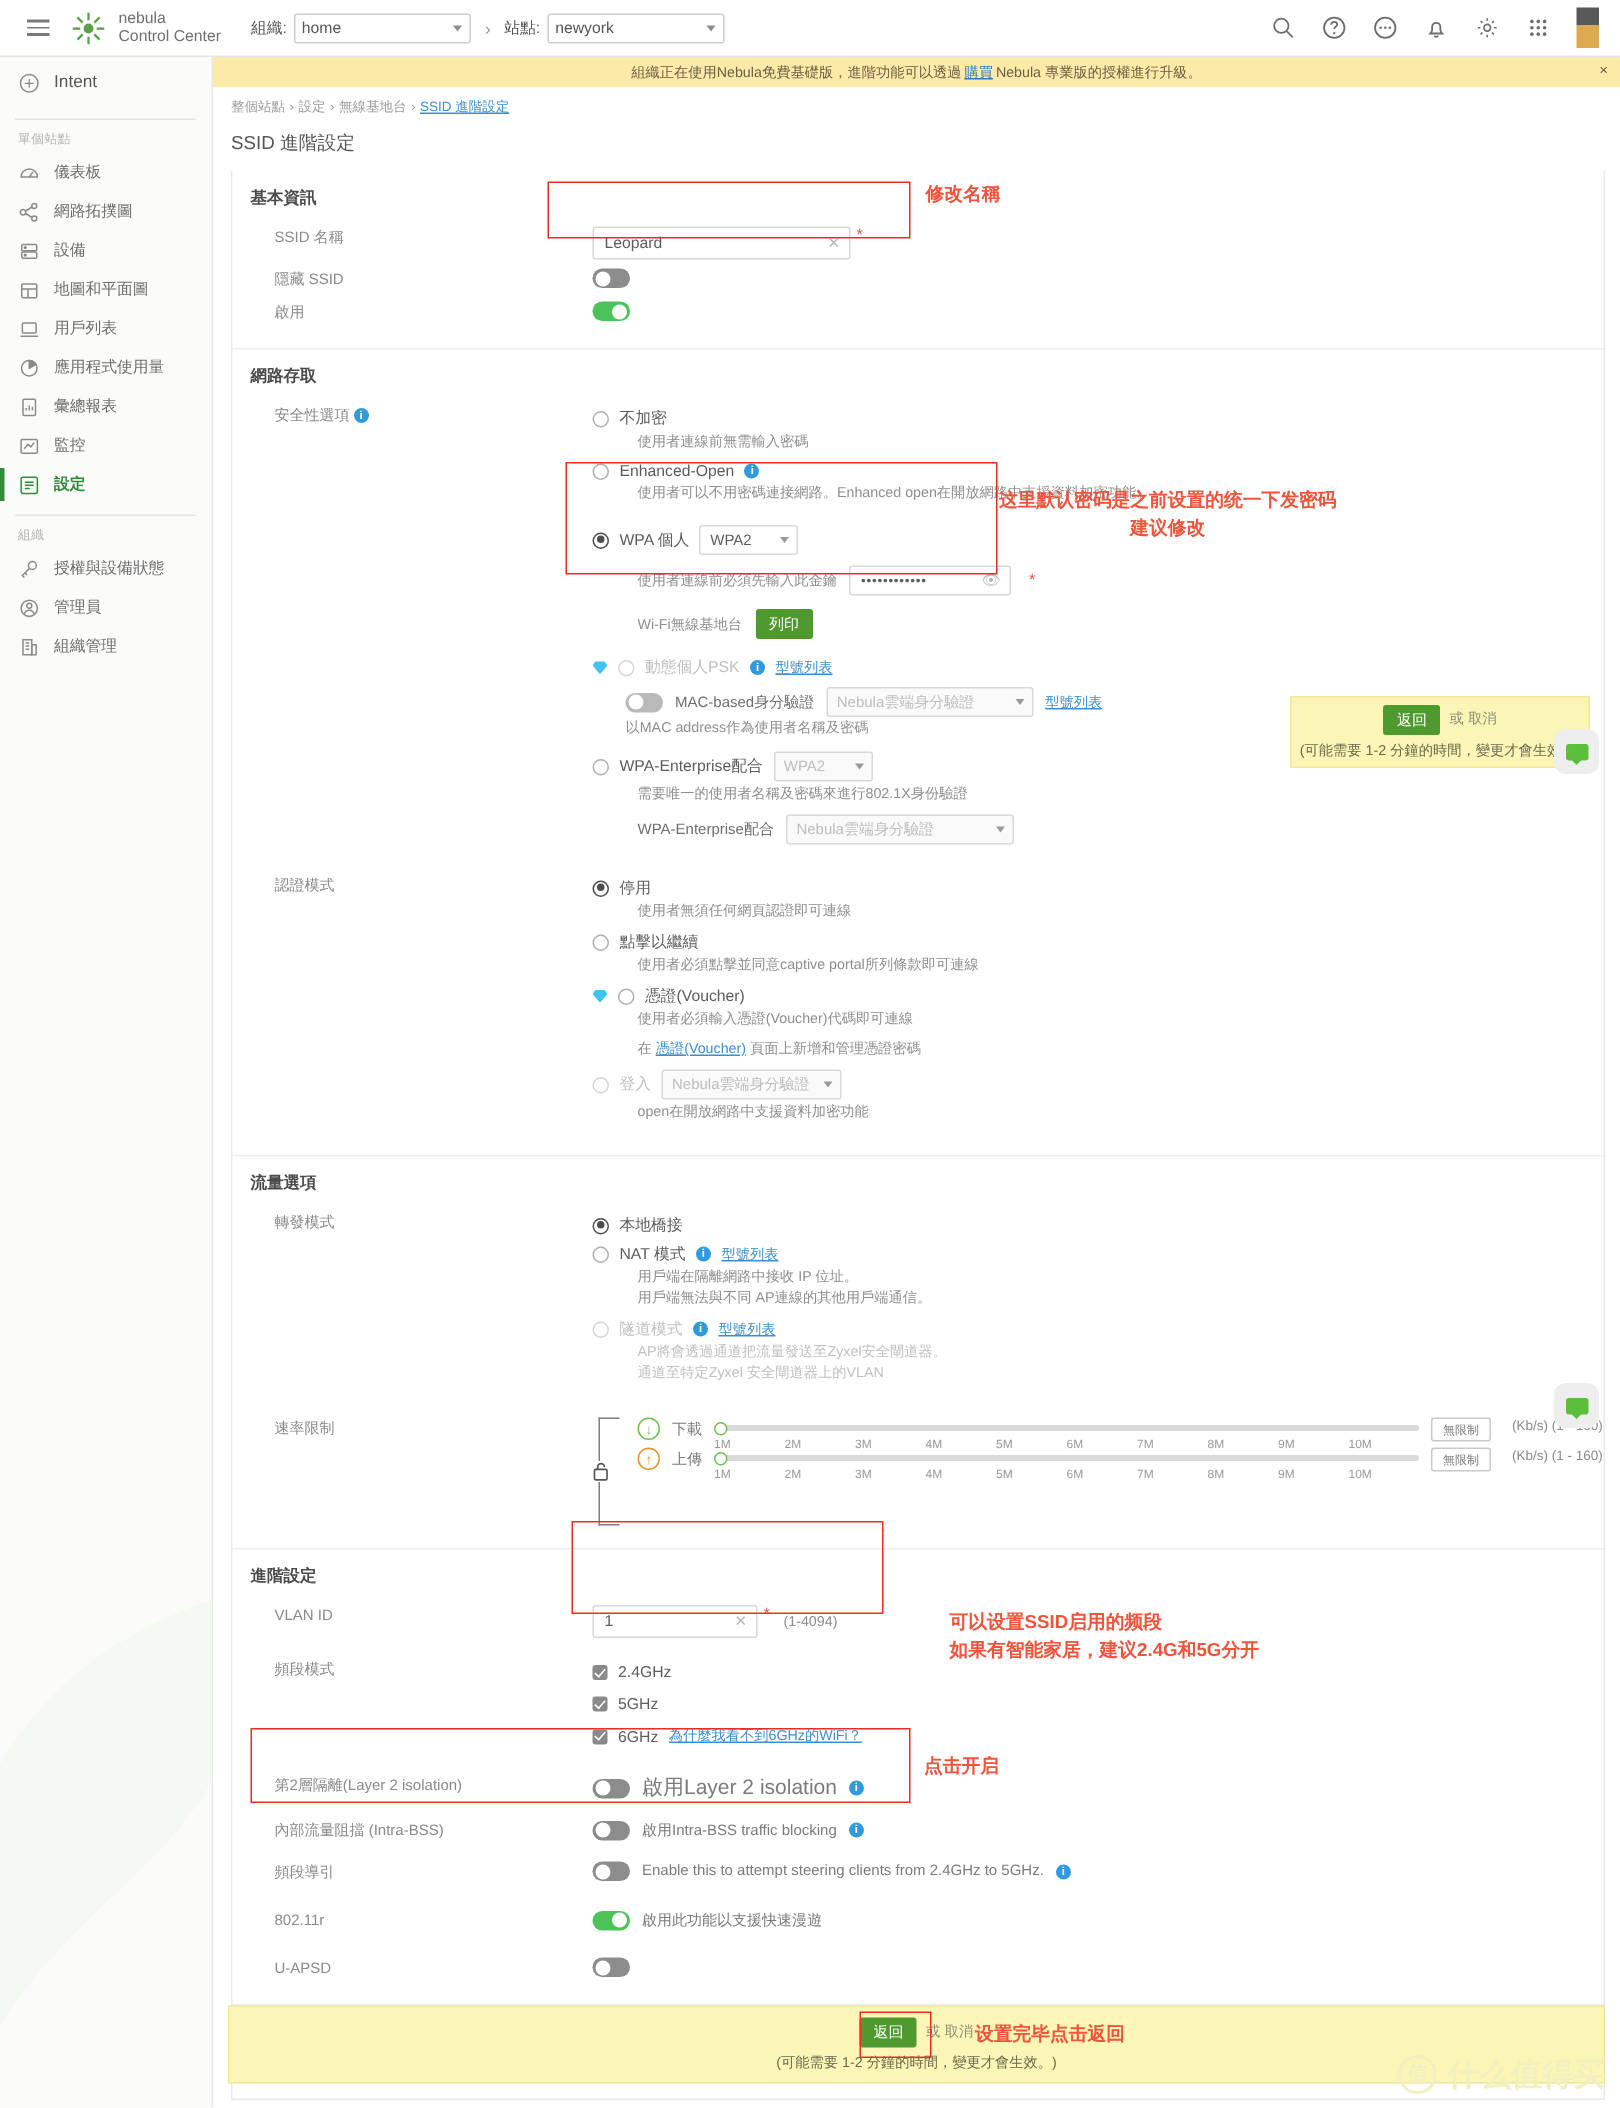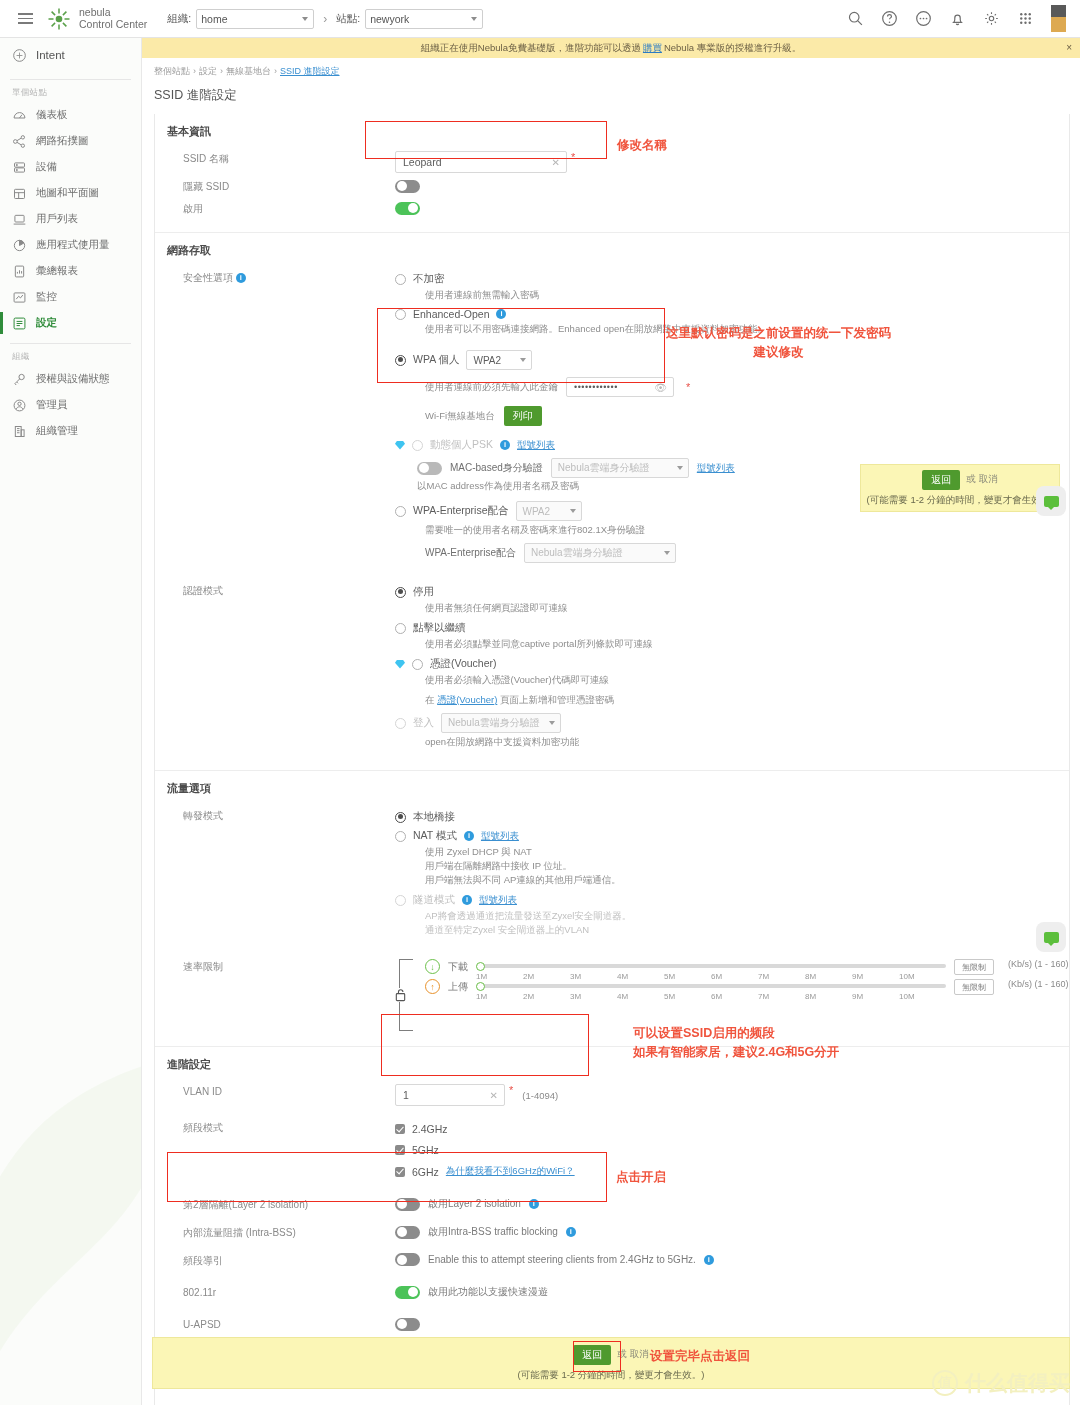--- a/index.html
+++ b/index.html
@@ -481,21 +481,20 @@
           <div class="opt">
             <span class="radio sel"></span>
             <span>本地橋接</span>
           </div>
           <div class="opt" style="margin-top:5px">
             <span class="radio"></span>
             <span>NAT 模式</span>
             <span class="info">i</span>
             <a class="lnk" href="#">型號列表</a>
           </div>
-          <div class="optdesc" style="margin-bottom:0">使用 Zyxel DHCP 與 NAT</div>
           <div class="optdesc" style="margin:0 0 0 30px">用戶端在隔離網路中接收 IP 位址。</div>
           <div class="optdesc" style="margin:0 0 6px 30px">用戶端無法與不同 AP連線的其他用戶端通信。</div>
           <div class="opt">
             <span class="radio dis"></span>
             <span class="dim">隧道模式</span>
             <span class="info">i</span>
             <a class="lnk" href="#">型號列表</a>
           </div>
           <div class="optdesc dim" style="margin-bottom:0">AP將會透過通道把流量發送至Zyxel安全閘道器。</div>
           <div class="optdesc dim" style="margin:0 0 0 30px">通道至特定Zyxel 安全閘道器上的VLAN</div>
@@ -592,21 +591,21 @@
             <a class="lnk" href="#">為什麼我看不到6GHz的WiFi？</a>
           </div>
         </div>
       </div>
       <div class="row" style="margin-top:10px">
         <div class="rlabel">第2層隔離(Layer 2 isolation)</div>
         <div class="rfield" style="display:flex;align-items:center;gap:8px">
           <span class="toggle">
               <i></i>
             </span>
-          <span style="font-size:10px;color:#7b7b7b">啟用Layer 2 isolation</span>
+          <span style="font-size:14px;color:#7b7b7b">啟用Layer 2 isolation</span>
           <span class="info">i</span>
         </div>
       </div>
       <div class="row" style="margin-top:6px">
         <div class="rlabel">內部流量阻擋 (Intra-BSS)</div>
         <div class="rfield" style="display:flex;align-items:center;gap:8px">
           <span class="toggle">
               <i></i>
             </span>
           <span style="font-size:10px;color:#7b7b7b">啟用Intra-BSS traffic blocking</span>
@@ -666,30 +665,30 @@
 <div class="stickybar" style="left:152px;top:1337px;width:918px;height:52px;">
   <div style="display:flex;align-items:center">
     <span class="greenbtn">返回</span>
     <span class="orcancel">或</span>
     <span class="orcancel" style="margin-left:3px">取消</span>
   </div>
   <div class="sb-note">(可能需要 1-2 分鐘的時間，變更才會生效。)</div>
 </div>
 
 <div class="annbox" style="left:365px;top:121px;width:242px;height:38px"></div>
-<div class="anntxt" style="left:617px;top:136px">修改名稱</div>
+<div class="anntxt" style="left:617px;top:120px">修改名稱</div>
 
 <div class="annbox" style="left:377px;top:308px;width:288px;height:75px"></div>
 <div class="anntxt" style="left:666px;top:324px;text-align:center">
   <span>这里默认密码是之前设置的统一下发密码</span><br>
   <span>建议修改</span>
 </div>
 
 <div class="annbox" style="left:381px;top:1014px;width:208px;height:62px"></div>
-<div class="anntxt" style="left:633px;top:1024px">
+<div class="anntxt" style="left:633px;top:1072px">
   <span>可以设置SSID启用的频段</span><br>
   <span>如果有智能家居，建议2.4G和5G分开</span>
 </div>
 
 <div class="annbox" style="left:167px;top:1152px;width:440px;height:50px"></div>
 <div class="anntxt" style="left:616px;top:1168px">点击开启</div>
 
 <div class="annbox" style="left:573px;top:1341px;width:48px;height:31px"></div>
 <div class="anntxt" style="left:650px;top:1347px">设置完毕点击返回</div>
 

